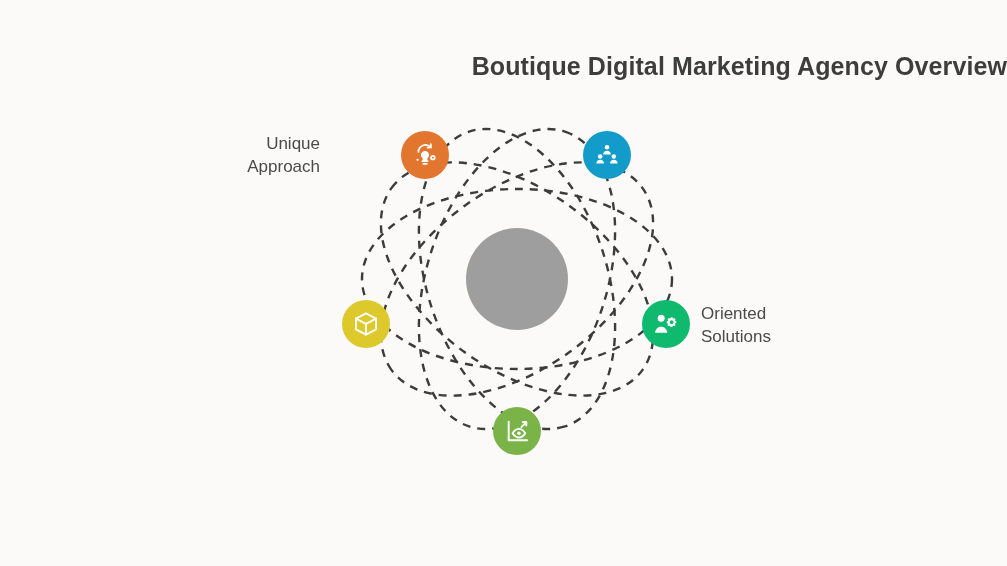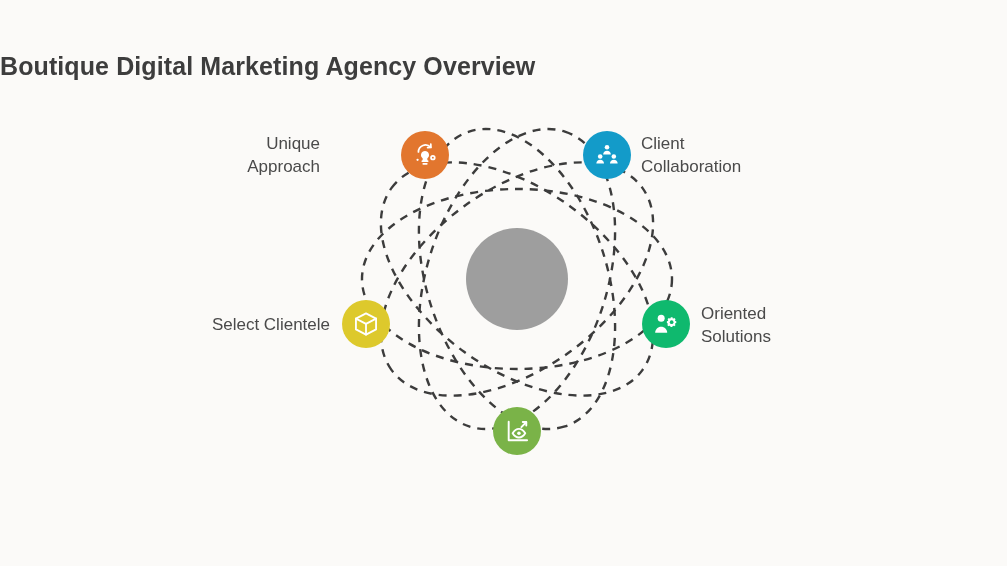--- a/index.html
+++ b/index.html
@@ -17,21 +17,21 @@
     position: relative;
     width: 1007px;
     height: 566px;
     background: #fbfaf8;
   }
   .title {
     position: absolute;
     top: 52px;
     left: 0;
     width: 1007px;
-    text-align: left;
+    text-align: right;
     font-size: 25px;
     font-weight: bold;
     color: #3d3d3d;
     letter-spacing: 0.1px;
   }
   .diagram {
     position: absolute;
     left: 0;
     top: 0;
     width: 1007px;
@@ -110,22 +110,20 @@
         <svg viewBox="0 0 32 32" fill="#ffffff" stroke="none">
           <circle cx="16" cy="7.2" r="2.6"></circle>
           <path d="M11.6 15.4c0-2.4 2-4.3 4.4-4.3s4.4 1.9 4.4 4.3z"></path>
           <circle cx="8.2" cy="17.6" r="2.6"></circle>
           <path d="M3.8 25.8c0-2.4 2-4.3 4.4-4.3s4.4 1.9 4.4 4.3z"></path>
           <circle cx="23.8" cy="17.6" r="2.6"></circle>
           <path d="M19.4 25.8c0-2.4 2-4.3 4.4-4.3s4.4 1.9 4.4 4.3z"></path>
         </svg>
       </span>
     </div>
-    <div class="label label-left-align" style="left:641px; top:133px; width:220px;">Client
-Collaboration</div>
 
     <div class="node" style="left:642px; top:300px; background:#0fb96e;">
       <span>
         <svg viewBox="0 0 32 32" fill="#ffffff" stroke="none">
           <circle cx="10.5" cy="9.5" r="4"></circle>
           <path d="M3.6 26c0-3.8 3.1-6.9 6.9-6.9s6.9 3.1 6.9 6.9z"></path>
           <path d="M23.5 9.5l1.1.35.9-.75 1.5 1.5-.75.9.35 1.1 1.15.25v2.1l-1.15.25-.35 1.1.75.9-1.5 1.5-.9-.75-1.1.35-.25 1.15h-2.1l-.25-1.15-1.1-.35-.9.75-1.5-1.5.75-.9-.35-1.1L17 14.95v-2.1l1.15-.25.35-1.1-.75-.9 1.5-1.5.9.75 1.1-.35.25-1.15h2.1z"></path>
           <circle cx="22.45" cy="13.9" r="2.1" fill="#0fb96e"></circle>
         </svg>
       </span>
@@ -147,16 +145,15 @@
 
     <div class="node" style="left:342px; top:300px; background:#ddc92c;">
       <span>
         <svg viewBox="0 0 32 32" fill="none" stroke="#ffffff" stroke-width="2.1" stroke-linecap="round" stroke-linejoin="round">
           <path d="M16 3.8L27.5 9.8v12.4L16 28.2 4.5 22.2V9.8z"></path>
           <path d="M4.5 9.8L16 15.8l11.5-6"></path>
           <path d="M16 15.8v12.4"></path>
         </svg>
       </span>
     </div>
-    <div class="label label-right-align" style="right:677px; top:314px; width:220px;">Select Clientele</div>
 
   </div>
 </div>
 
 </body></html>

